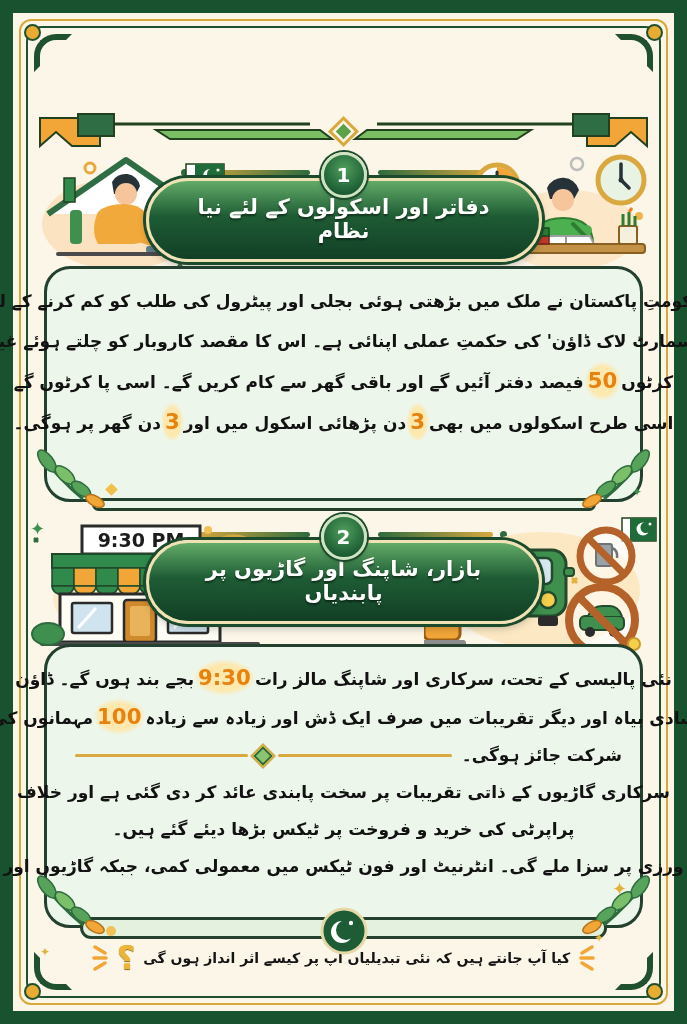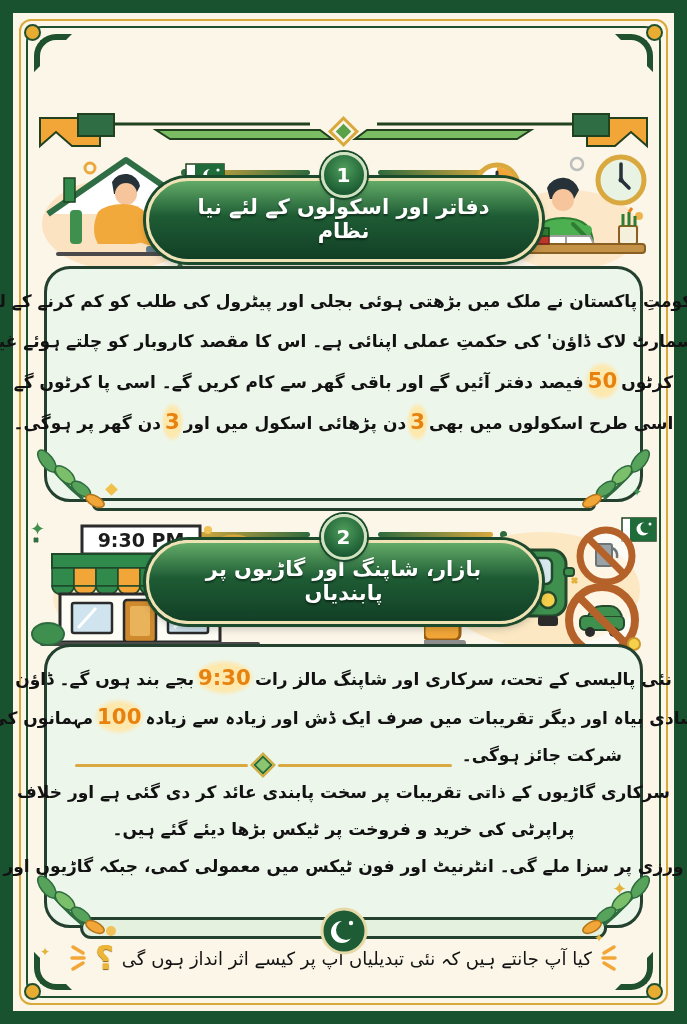--- a/index.html
+++ b/index.html
@@ -56,41 +56,41 @@
   .card{position:absolute;left:10px;width:599px;background:#edf6ea;
     border:3px solid #24402e;border-radius:26px;box-sizing:border-box;
     padding:12px 18px 10px;direction:rtl;z-index:3;}
   .card1{top:232px;height:236px;}
   .card2{top:610px;height:284px;}
   .tline{display:flex;justify-content:center;align-items:baseline;white-space:nowrap;
     font-size:17px;line-height:40px;color:#121212;font-weight:600;}
   .card2 .tline{line-height:37px;}
   .num{color:#e8820f;font-weight:bold;font-size:1.25em;padding:0 4px;border-radius:8px;
     background:radial-gradient(closest-side,#fde8ae 70%,rgba(253,232,174,0));text-shadow:0 0 4px #ffe9b0;}
-  .divider-row{display:flex;align-items:flex-end;direction:rtl;line-height:37px;}
+  .divider-row{display:flex;align-items:center;direction:rtl;line-height:37px;}
   .divider-row .txt{white-space:nowrap;font-size:17px;font-weight:600;color:#121212;}
   .mini-divider{flex:1;display:flex;align-items:center;margin:0 10px;}
   .mini-divider .bar{flex:1;height:3px;background:#d9a93f;border-radius:2px;}
   .mini-divider .dia{width:14px;height:14px;margin:0 6px;background:#8cc56f;border:2.5px solid #d9a93f;
     transform:rotate(45deg);box-shadow:0 0 0 2px #2e6b3e inset;}
   .under-line{position:absolute;left:50%;transform:translateX(-50%);bottom:-12px;width:84%;height:7px;
     border:3px solid #24402e;border-radius:8px;background:#edf6ea;}
   .footer-pill{position:absolute;left:50%;transform:translateX(-50%);bottom:-14px;width:88%;height:16px;
     border:3px solid #24402e;border-radius:12px;background:#e4f1df;}
   .crescent-badge{position:absolute;left:50%;transform:translateX(-50%);bottom:-30px;width:48px;height:48px;z-index:5;}
 
   
   .leaves{position:absolute;width:92px;height:74px;z-index:4;pointer-events:none;}
   .leaves.bl{left:-16px;bottom:-20px;}
   .leaves.br{right:-16px;bottom:-20px;transform:scaleX(-1);}
 
   
   .footer-q{position:absolute;top:908px;left:0;width:100%;display:flex;align-items:center;justify-content:center;
     direction:rtl;gap:8px;}
-  .footer-q .qtext{font-size:18px;font-weight:normal;color:#141414;white-space:nowrap;}
+  .footer-q .qtext{font-size:14px;font-weight:bold;color:#141414;white-space:nowrap;}
   .qmark-glyph{font-size:32px;font-weight:bold;color:#ecb53a;text-shadow:0 0 0 #ecb53a,0 1px 1px #8a6a14;line-height:1;}
 
   
   .sparkle{position:absolute;font-size:18px;line-height:1;z-index:5;}
   .sparkle::before{content:"\2726";}
   .sp-green{color:#3f8f4f}.sp-gold{color:#e3b23c}.sp-small{font-size:12px}
 </style>
 </head>
 <body>
 

